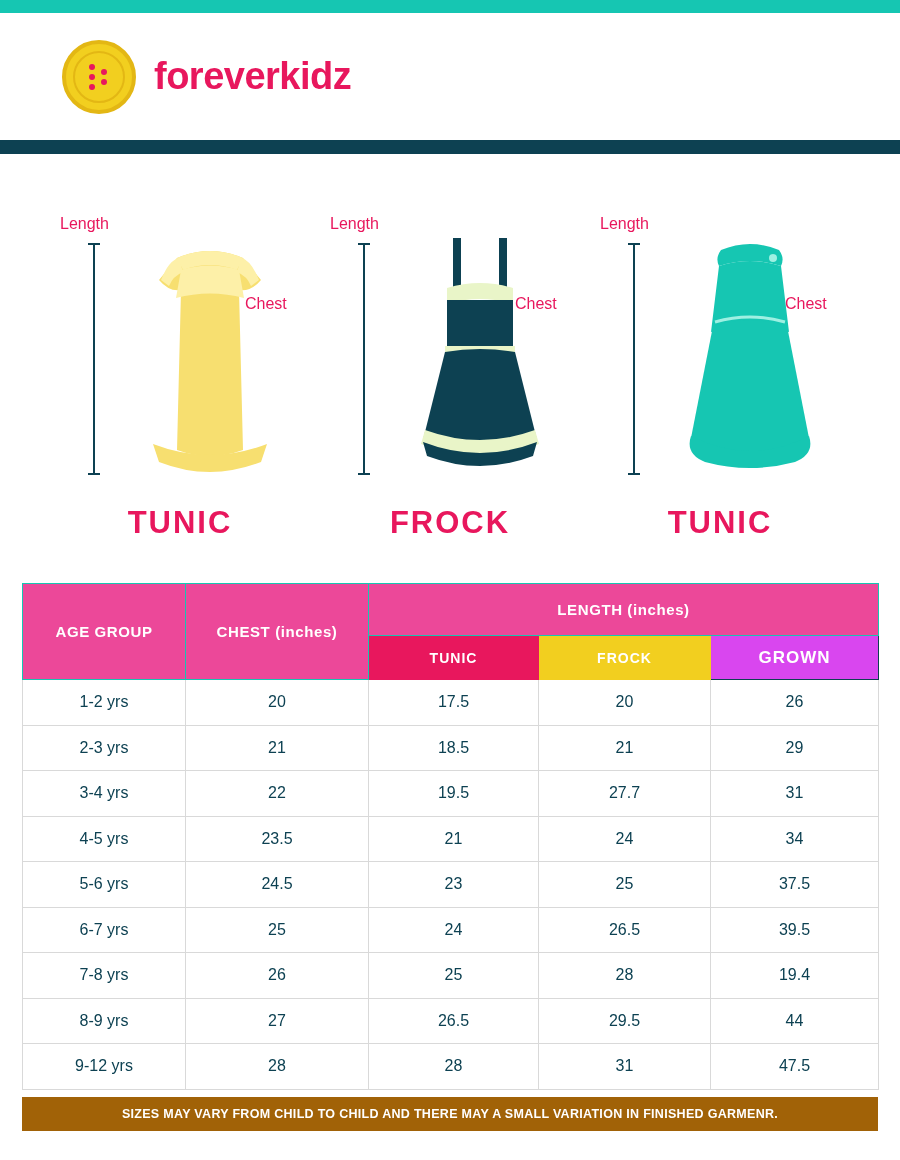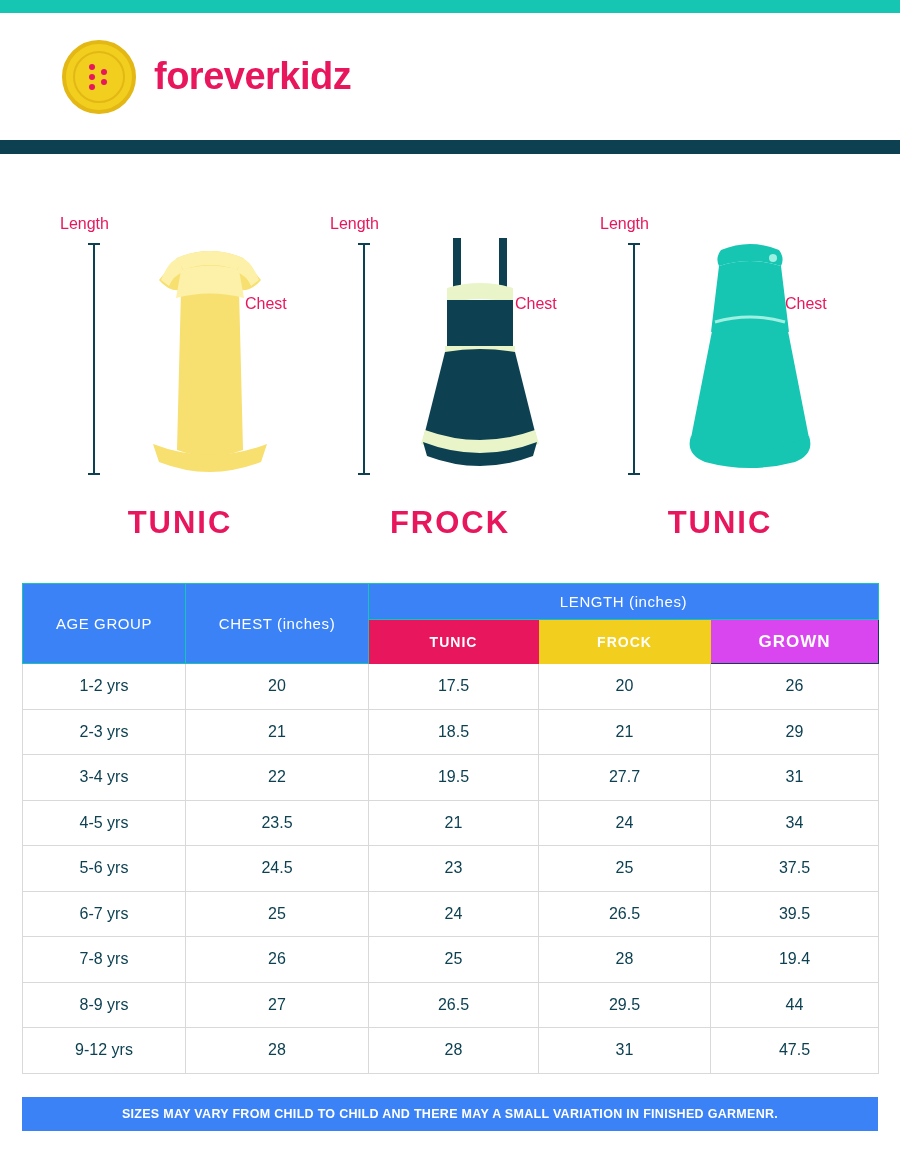--- a/index.html
+++ b/index.html
@@ -175,26 +175,26 @@
     border-collapse: collapse;
     width: 856px;
     table-layout: fixed;
   }
   th, td {
     border: 1px solid #d9d9d9;
     text-align: center;
     color: #0d4152;
   }
   .hdr-teal {
-    background: #3b82f6;
+    background: #ec4899;
     color: #ffffff;
     font-size: 15px;
-    font-weight: normal;
+    font-weight: bold;
     letter-spacing: 0.6px;
-    height: 36px;
+    height: 52px;
     border-color: #16c6b2;
   }
   .sub-tunic {
     background: #e8175d;
     color: #ffffff;
     font-size: 14px;
     font-weight: bold;
     letter-spacing: 1px;
     height: 44px;
     border-color: #e8175d;
@@ -228,21 +228,21 @@
   .col-frock  { width: 172px; }
   .col-grown  { width: 168px; }
 
   
   .footer-note {
     position: absolute;
     top: 1097px;
     left: 22px;
     width: 856px;
     height: 34px;
-    background: #3b82f6;
+    background: #a16207;
     color: #ffffff;
     font-size: 12.5px;
     font-weight: bold;
     letter-spacing: 0.3px;
     display: flex;
     align-items: center;
     justify-content: center;
   }
   .bottom-bar {
     position: absolute;

